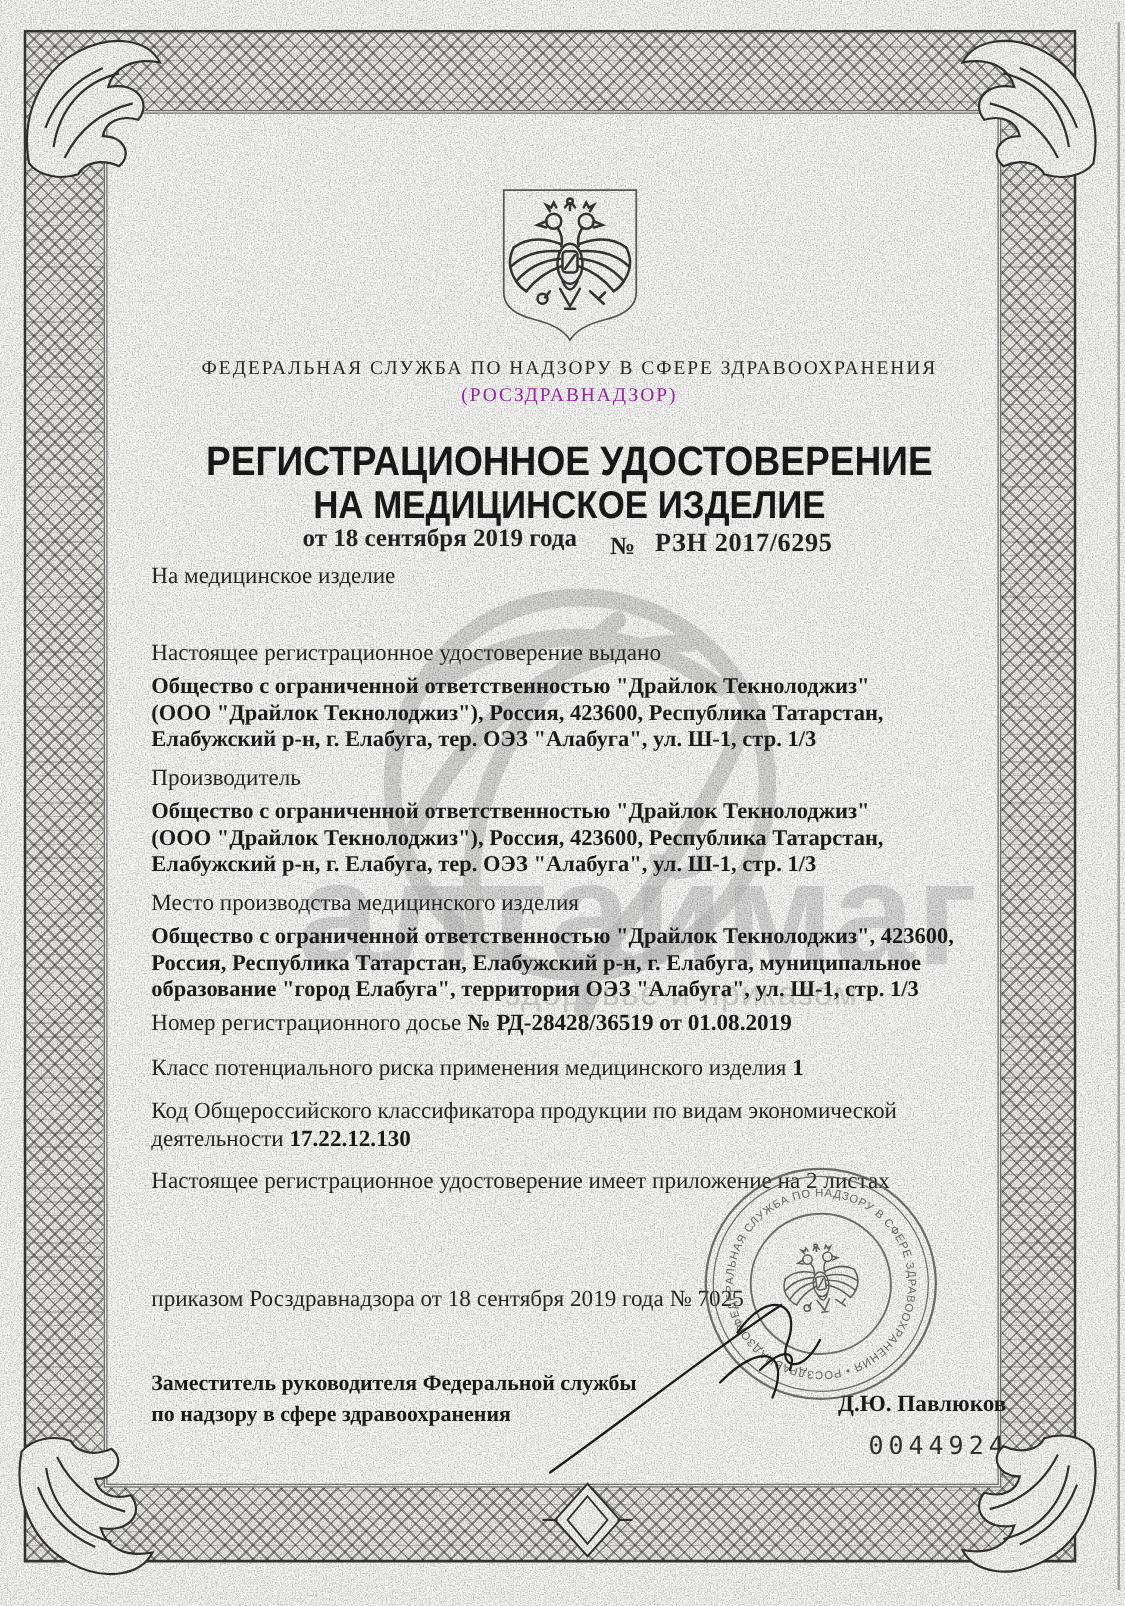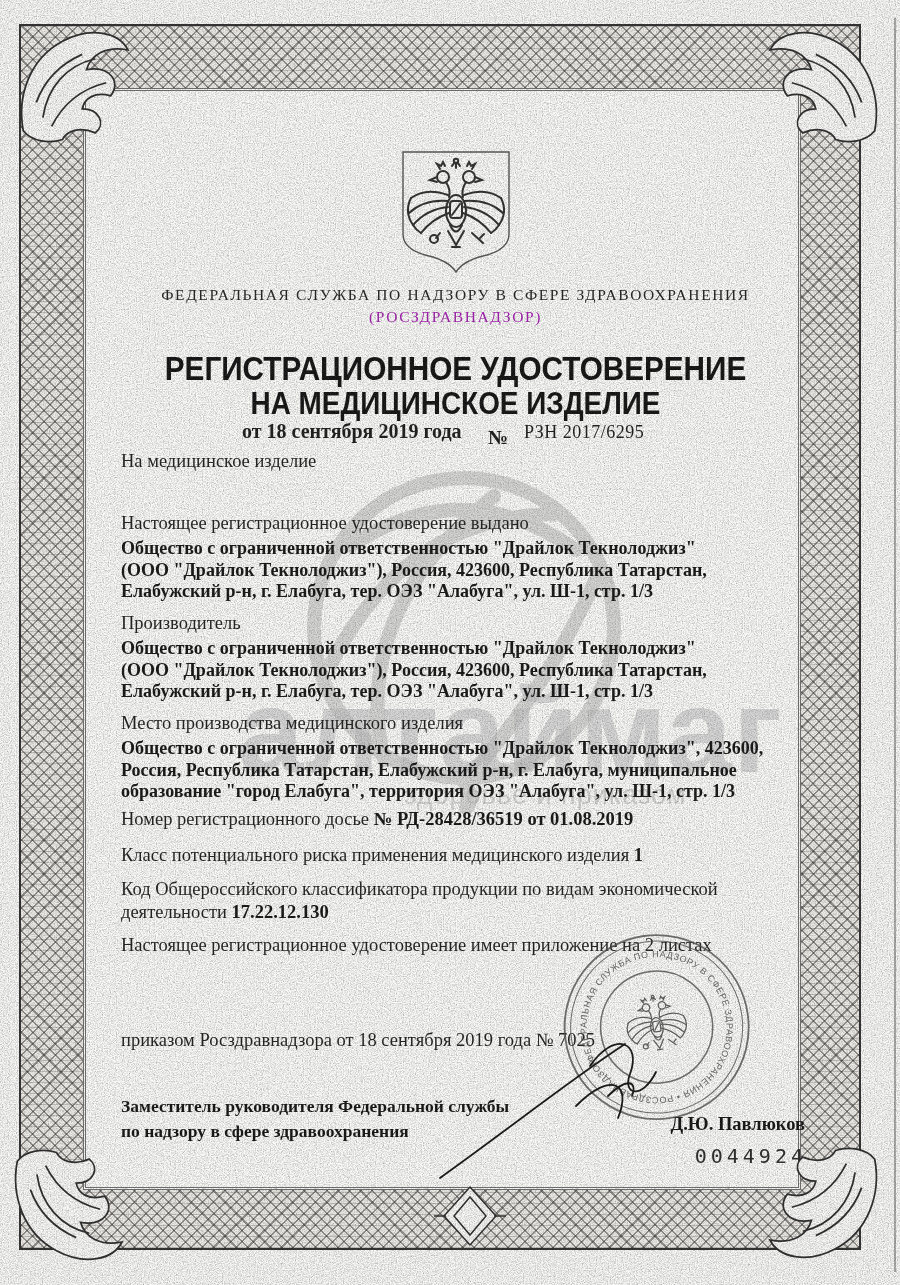--- a/index.html
+++ b/index.html
@@ -47,21 +47,21 @@
   .agency2{position:absolute;left:0;top:216px;width:711px;text-align:center;
     font-size:15.5px;letter-spacing:1.6px;color:#a21caf;}
   .title1{position:absolute;left:0;top:258px;width:711px;text-align:center;
     font-family:"Liberation Sans", sans-serif;font-weight:700;font-size:33px;
     transform:scaleX(.9);color:#121212;}
   .title2{position:absolute;left:0;top:294px;width:711px;text-align:center;
     font-family:"Liberation Sans", sans-serif;font-weight:700;font-size:31px;
     transform:scaleX(.9);color:#121212;}
   .daterow{position:absolute;left:142px;top:328px;width:560px;font-size:20px;font-weight:700;}
   .daterow .nsign{position:absolute;left:246px;top:6px;font-weight:700;font-size:20px;}
-  .daterow .cnum{position:absolute;left:282px;top:2px;font-weight:400;font-size:18px;letter-spacing:.5px;}
+  .daterow .cnum{position:absolute;left:282px;top:2px;font-weight:700;font-size:21px;letter-spacing:.5px;}
 
   .sec{position:absolute;left:21px;width:690px;font-size:18.5px;line-height:23px;color:#1e1e1e;}
   .sec .val{font-weight:700;font-size:18px;line-height:21.5px;white-space:pre-line;color:#141414;margin-top:3px;}
   .inlineval{font-weight:700;color:#141414;}
   .s1{top:358px;} .s2{top:420px;font-family:Liberation Serif, serif;} .s3{top:520px;} .s4{top:620px;}
   .dossier{top:716px;} .risk{top:752px;} .code{top:786px;}
   .attach{top:842px;} .approval{top:936px;line-height:25px;}
   .sigpos{top:1002px;font-weight:700;font-size:17.5px;line-height:25px;white-space:pre-line;color:#131313;}
   .signame{position:absolute;right:6px;top:1022px;font-weight:700;font-size:18.5px;color:#131313;}
   .serial{position:absolute;right:4px;top:1052px;font-family:"DejaVu Sans Mono", monospace;

